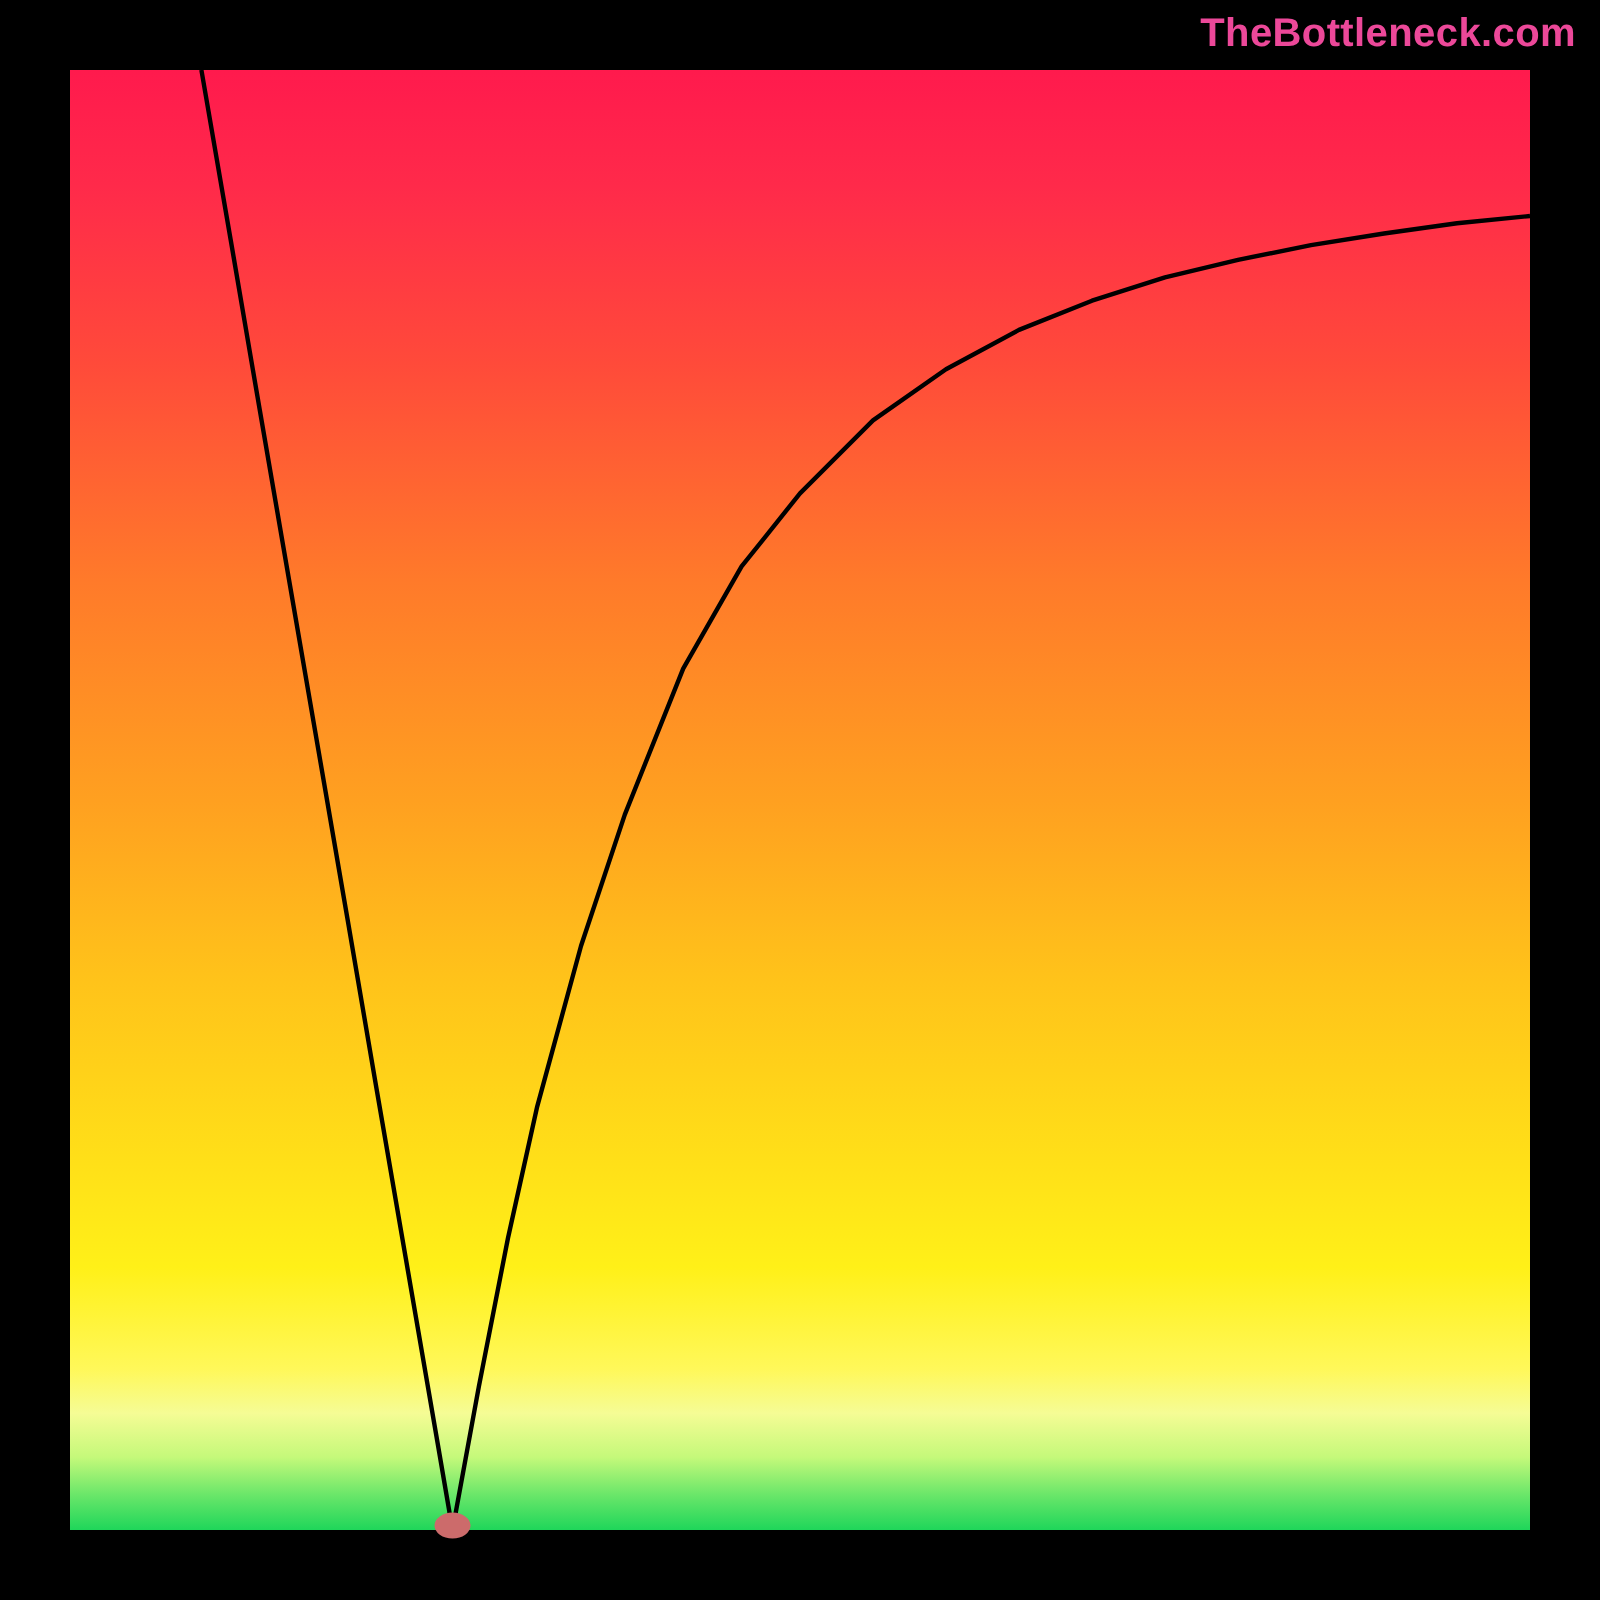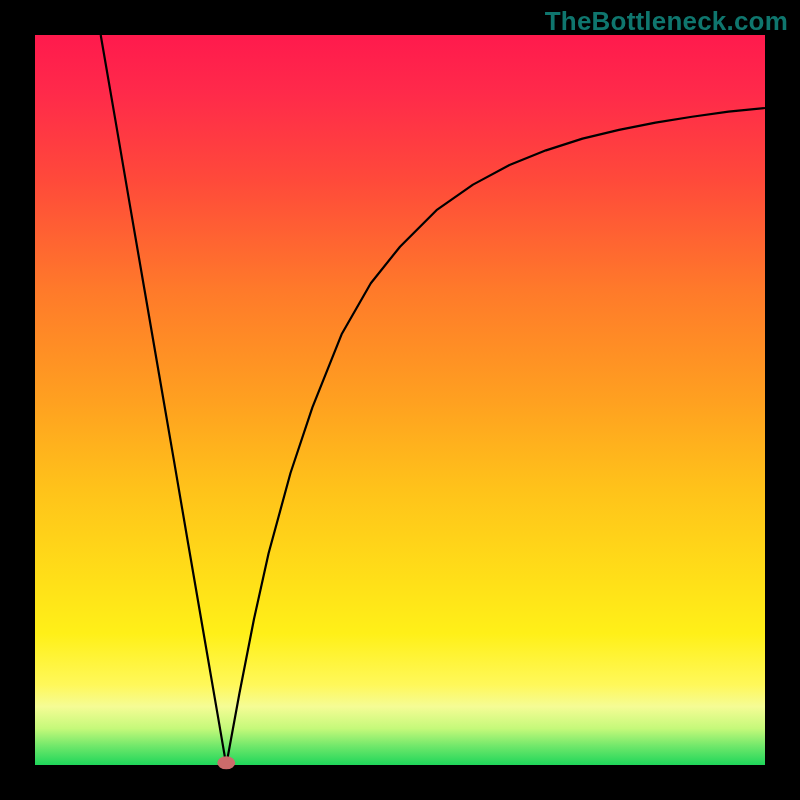--- a/index.html
+++ b/index.html
@@ -45,22 +45,22 @@
     left: 0;
     top: 0;
     width: 730px;
     height: 730px;
     overflow: visible;
   }
   .watermark {
     position: absolute;
     top: 6px;
     right: 12px;
-    color: #0f766e;
-    font-size: 26px;
+    color: #ec4899;
+    font-size: 20px;
     font-weight: 600;
     letter-spacing: 0.2px;
     user-select: none;
   }
 </style>
 </head>
 <body>
 
 <div class="frame">
 

